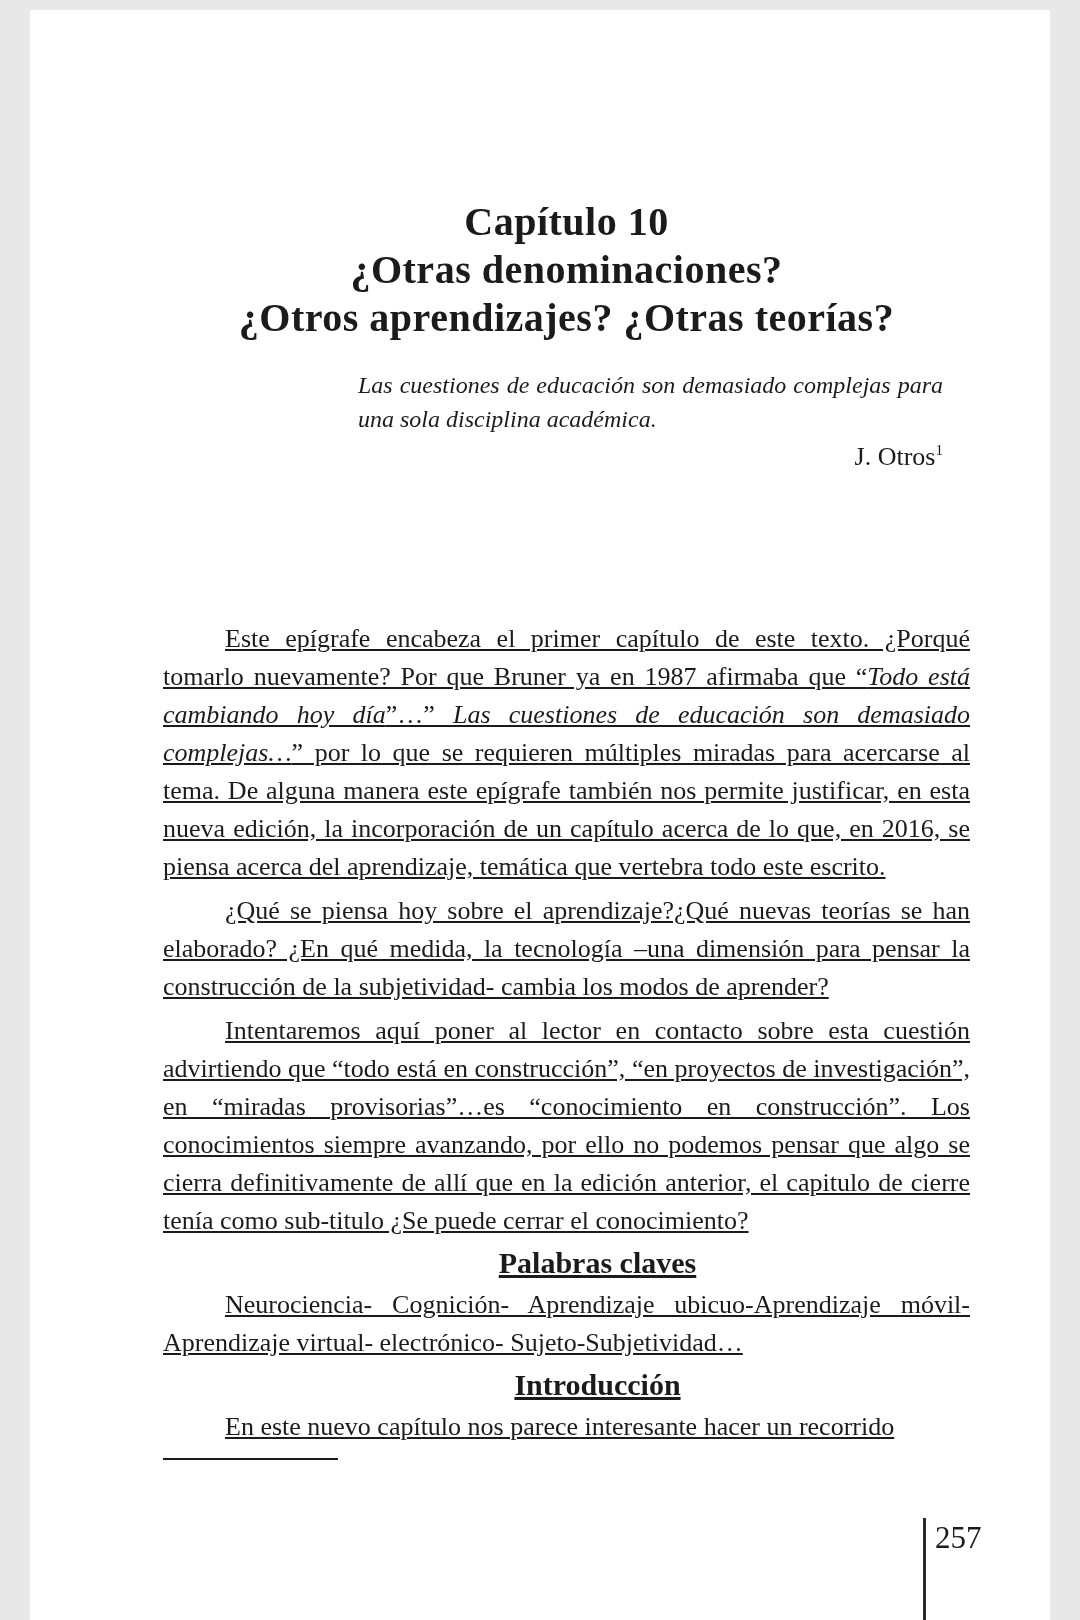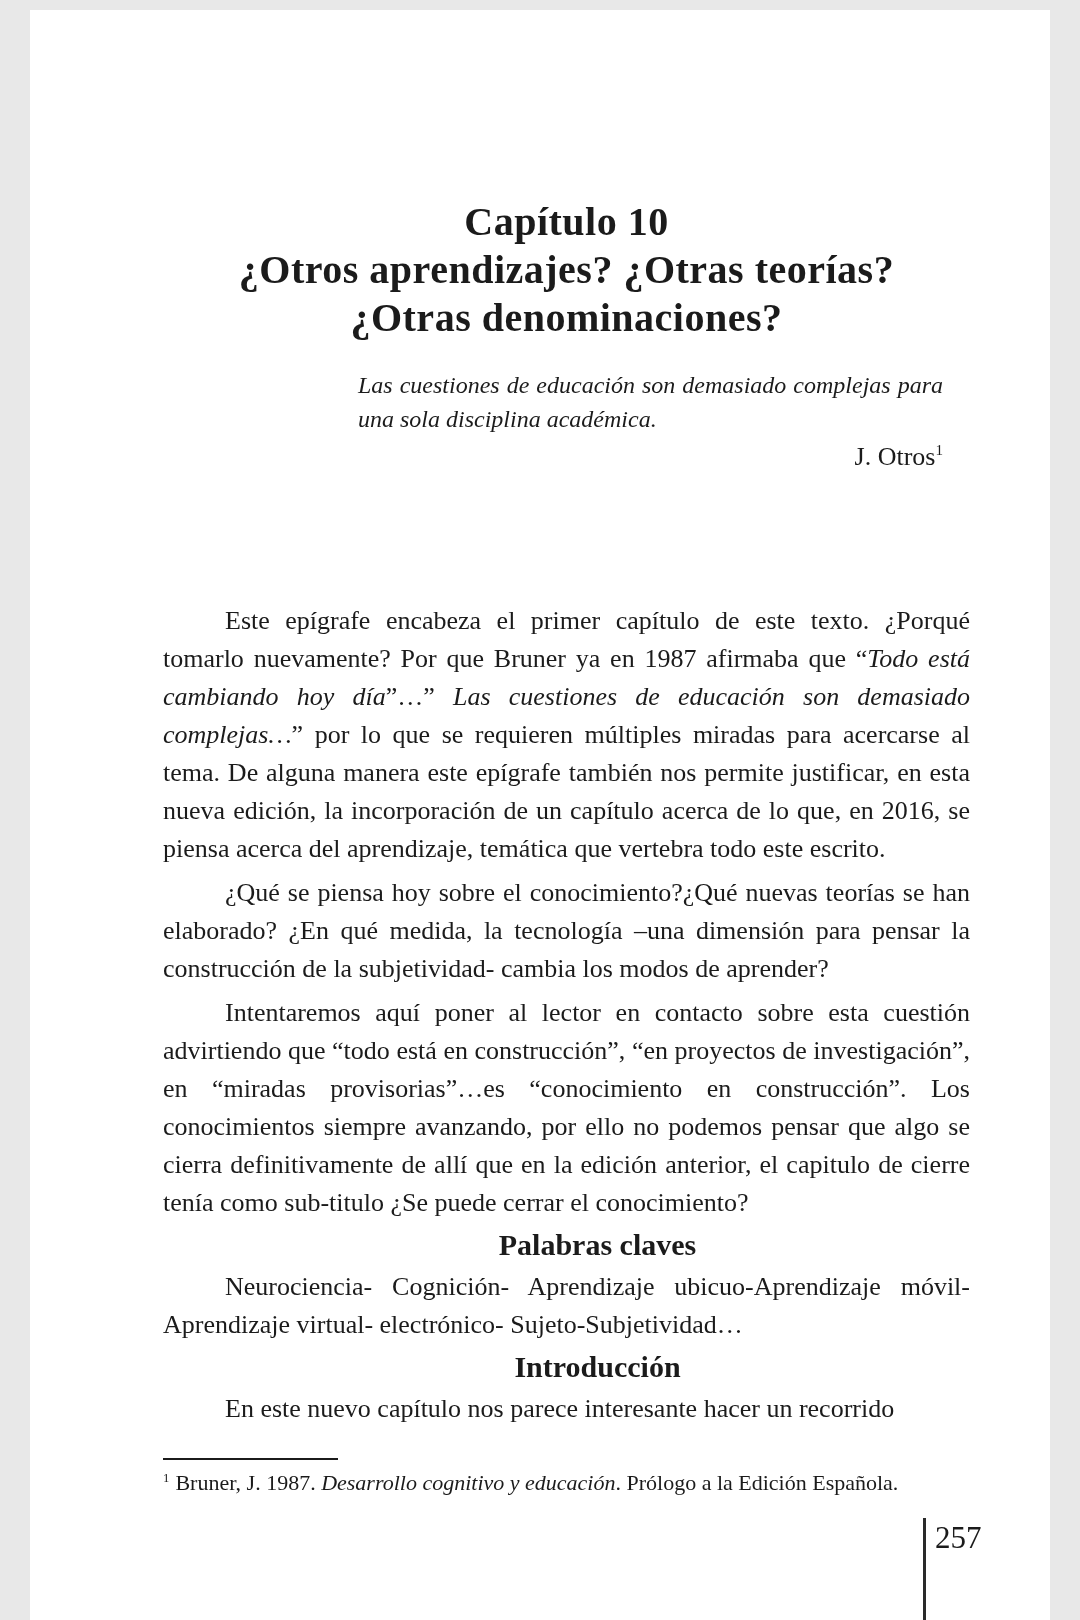--- a/index.html
+++ b/index.html
@@ -36,26 +36,27 @@
   }
   .epigraph p { margin: 0; }
   .attribution {
     font-style: normal;
     text-align: right;
     margin-top: 4px !important;
     font-size: 26px;
   }
   .main {
     position: absolute;
-    top: 592px;
+    top: 610px;
     left: 133px;
     width: 807px;
     font-size: 26px;
     line-height: 38px;
     text-align: justify;
+    text-decoration: underline;
   }
   .main p { margin: 0 0 6px 0; text-indent: 62px; }
   .main em { font-style: italic; }
   .section-heading {
     font-weight: bold;
     font-size: 30px;
     line-height: 34px;
     margin: 26px 0 20px 0;
     text-indent: 0;
     text-align: center;
@@ -105,44 +106,43 @@
     font-size: 31px;
   }
 </style>
 </head>
 <body>
 
 <div class="page">
 
   <div class="title-block">
     <div>Capítulo 10</div>
+    <div>¿Otras denominaciones?</div>
     <div>¿Otros aprendizajes? ¿Otras teorías?</div>
-    <div>¿Otras denominaciones?</div>
   </div>
 
   <div class="epigraph">
     <p>Las cuestiones de educación son demasiado complejas para una sola disciplina académica.</p>
     <p class="attribution"><span>J. Otros</span><sup>1</sup></p>
   </div>
 
   <div class="main">
     <p><span>Este epígrafe encabeza el primer capítulo de este texto. ¿Porqué tomarlo nuevamente? Por que Bruner ya en 1987 afirmaba que “</span><em>Todo está cambiando hoy día</em><span>”…” </span><em>Las cuestiones de educación son demasiado complejas…</em><span>” por lo que se requieren múltiples miradas para acercarse al tema. De alguna manera este epígrafe también nos permite justificar, en esta nueva edición, la incorporación de un capítulo acerca de lo que, en 2016, se piensa acerca del aprendizaje, temática que vertebra todo este escrito.</span></p>
-    <p>¿Qué se piensa hoy sobre el conocimiento?¿Qué nuevas teorías se han elaborado? ¿En qué medida, la tecnología –una dimensión para pensar la construcción de la subjetividad- cambia los modos de aprender?</p>
+    <p>¿Qué se piensa hoy sobre el aprendizaje?¿Qué nuevas teorías se han elaborado? ¿En qué medida, la tecnología –una dimensión para pensar la construcción de la subjetividad- cambia los modos de aprender?</p>
     <p>Intentaremos aquí poner al lector en contacto sobre esta cuestión advirtiendo que “todo está en construcción”, “en proyectos de investigación”, en “miradas provisorias”…es “conocimiento en construcción”. Los conocimientos siempre avanzando, por ello no podemos pensar que algo se cierra definitivamente de allí que en la edición anterior, el capitulo de cierre tenía como sub-titulo ¿Se puede cerrar el conocimiento?</p>
 
     <p class="section-heading">Palabras claves</p>
     <p>Neurociencia- Cognición- Aprendizaje ubicuo-Aprendizaje móvil- Aprendizaje virtual- electrónico- Sujeto-Subjetividad…</p>
 
     <p class="section-heading">Introducción</p>
     <p>En este nuevo capítulo nos parece interesante hacer un recorrido</p>
   </div>
 
   <div class="footnote-block">
     <div class="footnote-rule"></div>
-    <p class="footnote-text"><sup>1</sup><span>Bruner, J. 1987. </span><em>Desarrollo cognitivo y educación</em><span>. Prólogo a la Edición Española.</span></p>
   </div>
 
   <div class="page-number-block">
     <div class="page-number-rule"></div>
     <div class="page-number">257</div>
   </div>
 
 </div>
 
 </body></html>

